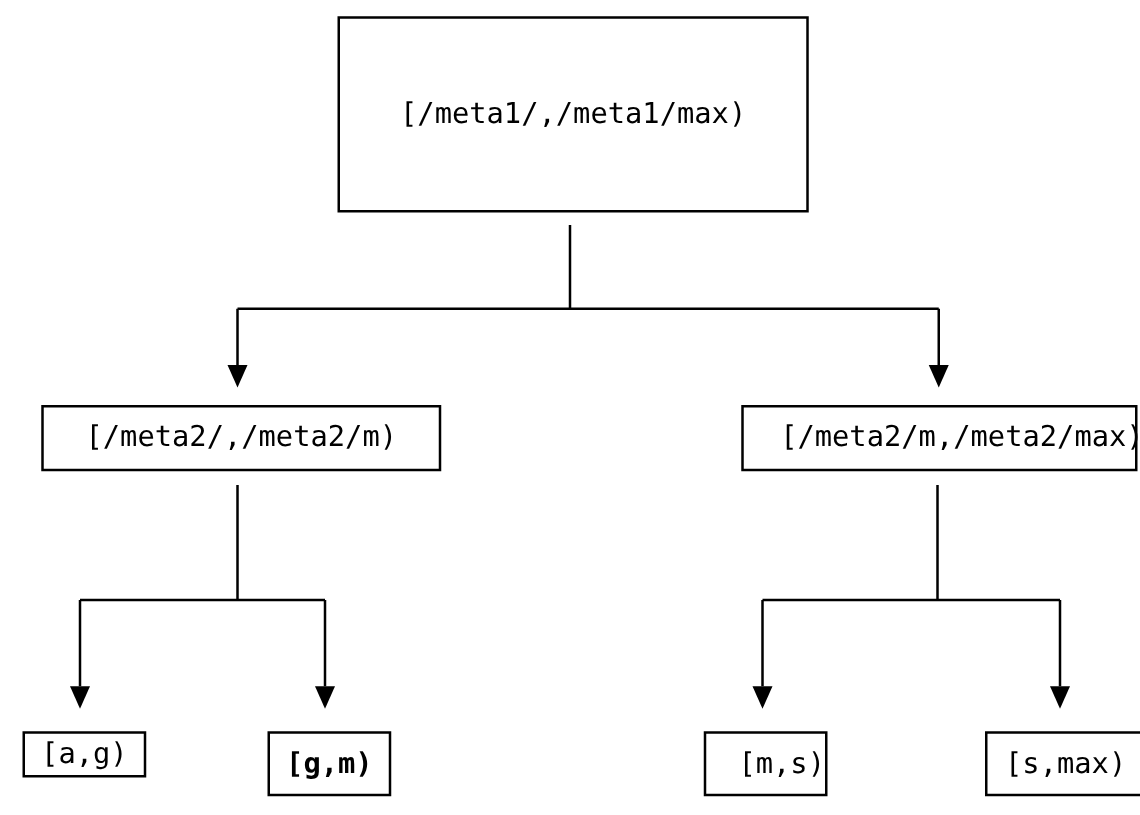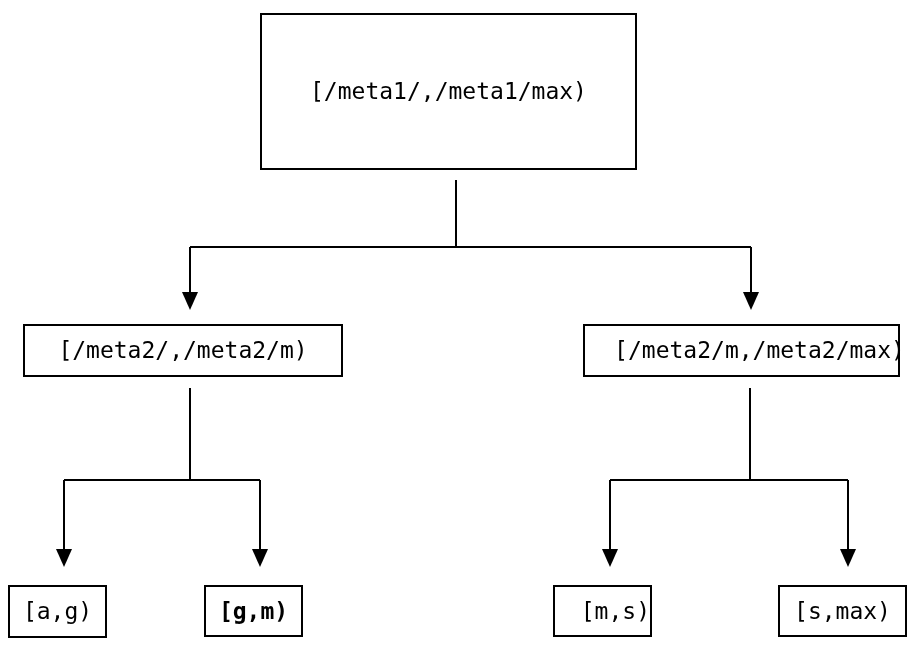--- a/index.html
+++ b/index.html
@@ -25,20 +25,21 @@
   }
   .node {
     position: absolute;
     box-sizing: border-box;
     border: 2px solid var(--line-color, #000000);
     background: var(--bg-color, #ffffff);
     display: flex;
     align-items: center;
     justify-content: center;
     z-index: 2;
+    margin-left: 10px;
   }
   .node-label {
     font-size: 23px;
     line-height: 1;
     color: var(--text-color, #000000);
     white-space: pre;
   }
 </style>
 </head>
 <body>
@@ -65,21 +66,21 @@
   </div>
 
   <div class="node" style="left:23px; top:324px; width:320px; height:53px;">
     <span class="node-label">[/meta2/,/meta2/m)</span>
   </div>
 
   <div class="node" style="left:583px; top:324px; width:317px; height:53px;padding-left:36px;">
     <span class="node-label">[/meta2/m,/meta2/max)</span>
   </div>
 
-  <div class="node" style="left:8px; top:585px; width:99px; height:53px;">
+  <div class="node" style="left:8px; top:585px; width:99px; height:37px;">
     <span class="node-label">[a,g)</span>
   </div>
 
   <div class="node" style="left:204px; top:585px; width:99px; height:52px;font-weight:bold;">
     <span class="node-label">[g,m)</span>
   </div>
 
   <div class="node" style="left:553px; top:585px; width:99px; height:52px;justify-content:flex-end;">
     <span class="node-label">[m,s)</span>
   </div>

